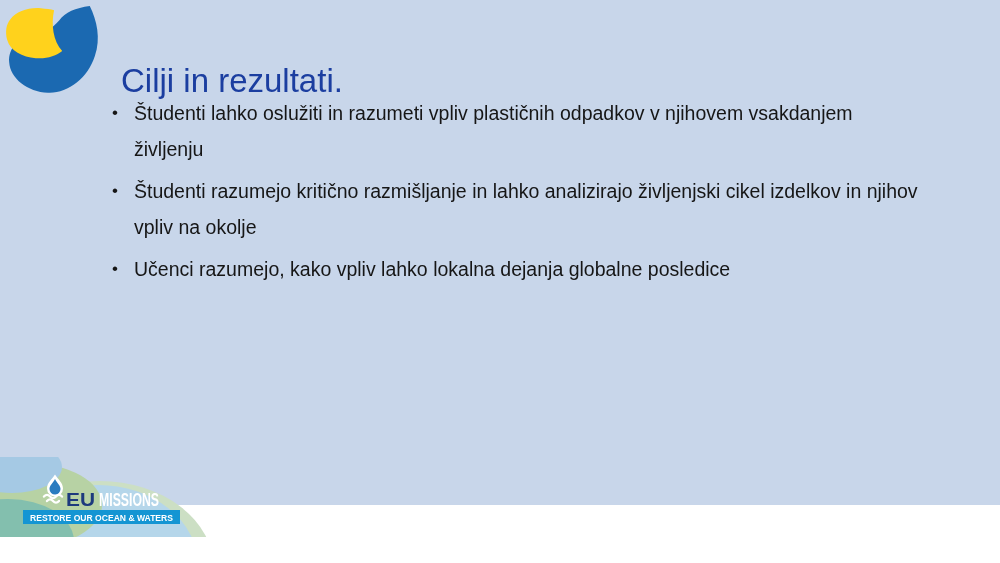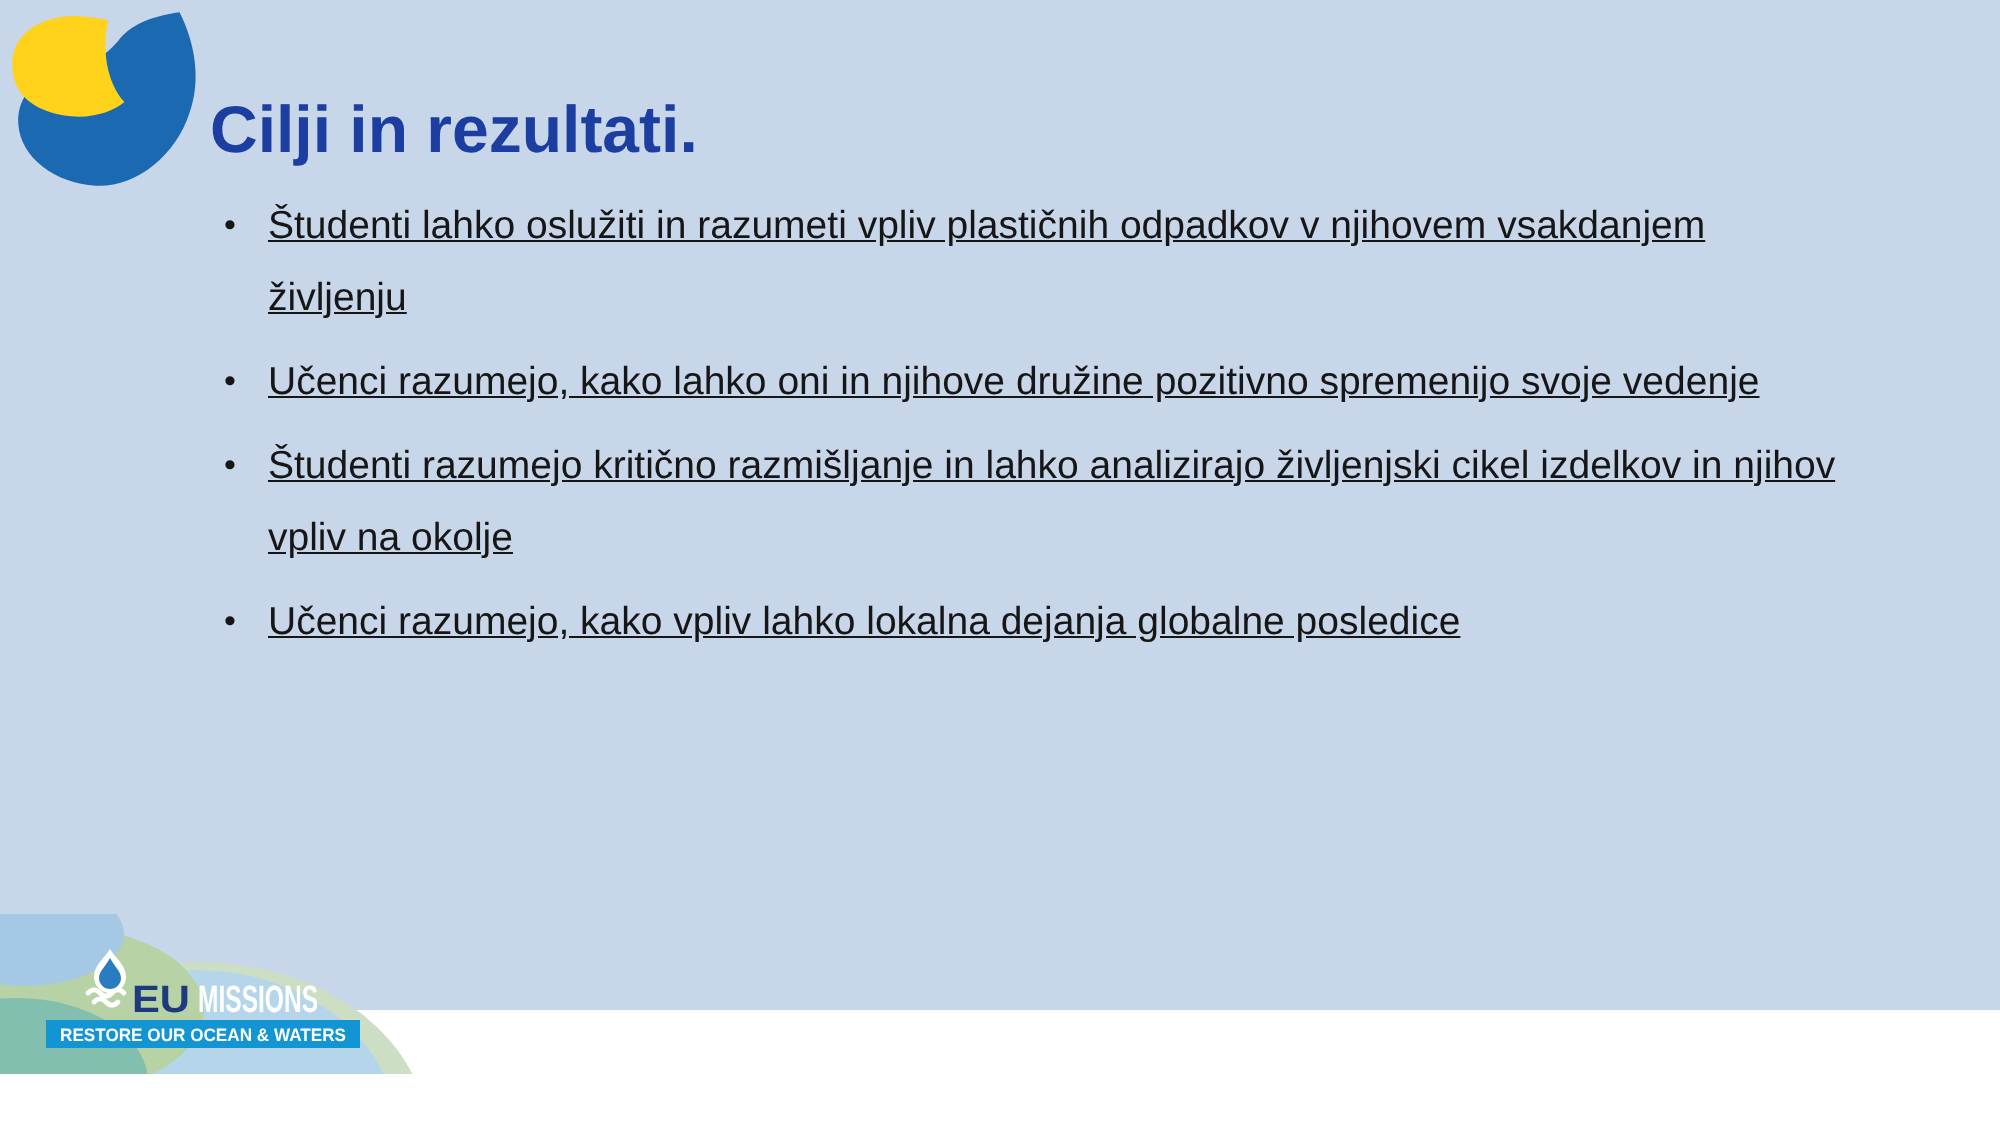--- a/index.html
+++ b/index.html
@@ -5,31 +5,31 @@
   html,body{margin:0;padding:0;background:#e9e9e9;}
   .slide{
     position:relative;width:1000px;height:563px;overflow:hidden;
     background:#c8d6ea;
     font-family:"Liberation Sans", sans-serif;
   }
   
   .corner-logo{position:absolute;left:0;top:0;width:102px;height:102px;}
   
   .title{
-    position:absolute;left:105px;top:46px;margin:0;
-    font-size:33px;font-weight:bold;color:#1b3ea0;letter-spacing:0px;
+    position:absolute;left:105px;top:46px;margin:16px;
+    font-size:33px;font-weight:normal;color:#1b3ea0;letter-spacing:0px;
   }
   
   .bullets{
     position:absolute;left:110px;top:95px;width:810px;margin:0;padding:0;
     list-style:none;
   }
   .bullets li{
     position:relative;padding-left:24px;margin:0 0 6px 0;
-    font-size:19.5px;line-height:36px;color:#161616;text-decoration:underline;
+    font-size:19.5px;line-height:36px;color:#161616;
   }
   .bullets li::before{
     content:"\2022";position:absolute;left:2px;top:0;
     font-size:17px;color:#161616;
   }
   
   .footer{
     position:absolute;left:0;top:505px;width:1000px;height:58px;background:#ffffff;
   }
   .eu-missions{position:absolute;left:0;top:457px;width:214px;height:80px;}
@@ -44,21 +44,20 @@
     <path fill="#1b69b1" d="M88,6 C95,20 99,38 93,55 C86,77 66,92 47,91 C27,90 10,77 9,61
          C8,47 18,37 32,35 C44,33 52,27 58,20 C64,12 74,8 88,6 Z"></path>
     <path fill="#ffd21c" d="M10,19 C16,11 28,7 40,8 C45,8.5 50,9 53,10 C50,24 52,40 61,50
          C55,55 45,58 35,57 C22,56 10,50 7,39 C5,31 6,24 10,19 Z"></path>
   </svg>
 
   <h1 class="title">Cilji in rezultati.</h1>
 
   <ul class="bullets" id="bullet-list">
       <li>Študenti lahko oslužiti in razumeti vpliv plastičnih odpadkov v njihovem vsakdanjem življenju</li>
-      <li>Učenci razumejo, kako lahko oni in njihove družine pozitivno spremenijo svoje vedenje</li>
       <li>Študenti razumejo kritično razmišljanje in lahko analizirajo življenjski cikel izdelkov in njihov vpliv na okolje</li>
       <li>Učenci razumejo, kako vpliv lahko lokalna dejanja globalne posledice</li>
     </ul>
 
   <div class="footer">
 
     
     
 
     

